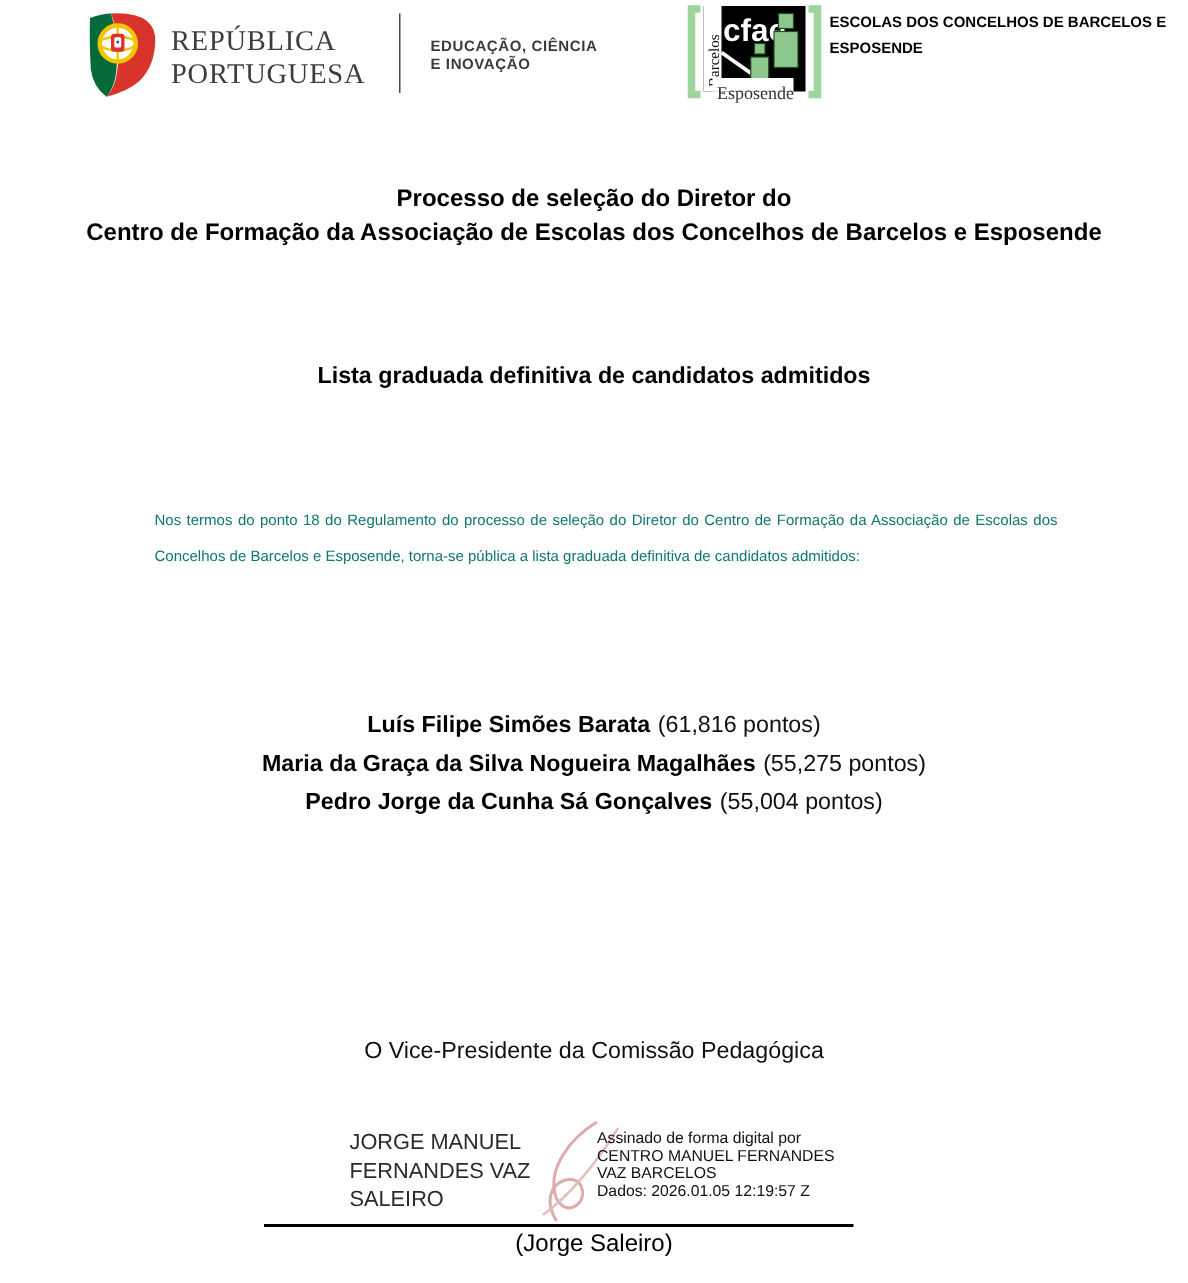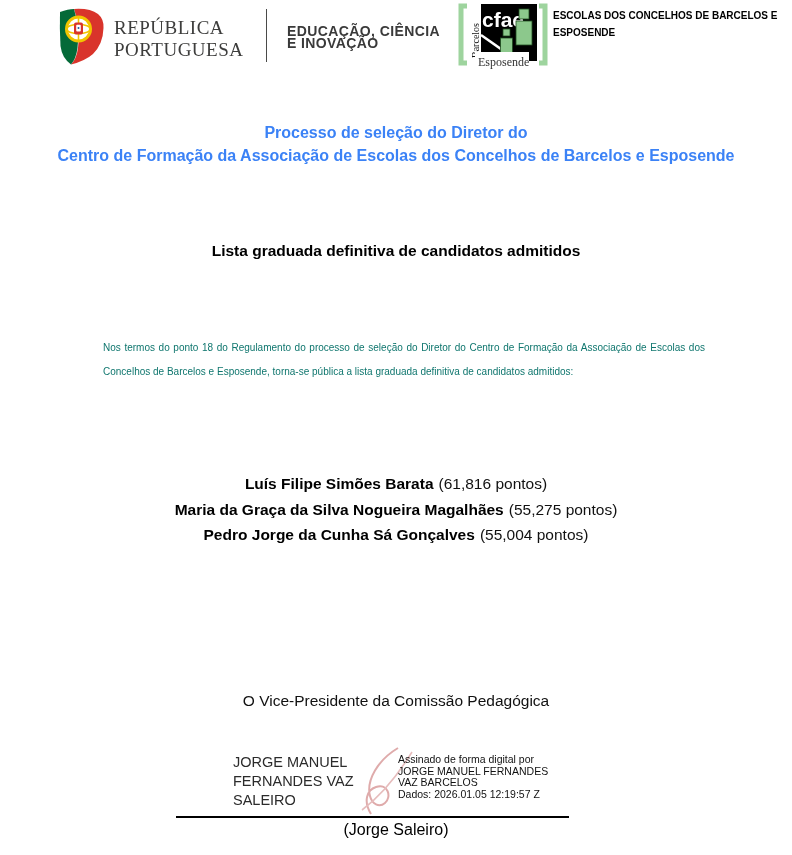--- a/index.html
+++ b/index.html
@@ -10,31 +10,31 @@
   
   .emblem{position:absolute;left:57px;top:8px;}
   .gov-name{
     position:absolute;left:114px;top:17px;
     font-family:"Liberation Serif","DejaVu Serif",serif;
     font-size:19px;line-height:22px;letter-spacing:0.5px;color:#3d3d3c;
   }
   .header-divider{position:absolute;left:266px;top:9px;width:1px;height:53px;background:#4a4a49;}
   .ministry{
     position:absolute;left:287px;top:26px;
-    font-size:14px;font-weight:700;line-height:11.5px;letter-spacing:0.4px;color:#3a3a3a;
+    font-size:10px;font-weight:700;line-height:11.5px;letter-spacing:0.4px;color:#3a3a3a;
   }
   .cfae-logo{position:absolute;left:456px;top:2px;}
   .cfae-org{
     position:absolute;left:553px;top:8px;width:238px;
     font-size:10px;font-weight:700;line-height:16.5px;color:#000;
   }
   
   .doc-title{
     position:absolute;left:0;top:121px;width:792px;text-align:center;
-    font-size:16px;font-weight:700;line-height:23px;color:#3b82f6;
+    font-size:16px;font-weight:700;line-height:23px;color:#000000;
   }
   .doc-subtitle{
     position:absolute;left:0;top:242px;width:792px;text-align:center;
     font-size:15.5px;font-weight:700;color:#000;
   }
   .doc-body{
     position:absolute;left:103px;top:336px;width:602px;
     font-size:10px;line-height:23.5px;text-align:justify;color:#0f766e;
   }
   .candidates{
@@ -150,21 +150,21 @@
     <div>SALEIRO</div>
   </div>
 
   <svg class="sig-flourish" width="56" height="70" viewBox="0 0 56 70">
     <path d="M40 2 C20 14 8 34 12 50 C14 58 21 62 27 57 C34 51 30 37 18 41 C9 44 5 55 13 68" fill="none" stroke="#dfabab" stroke-width="2"></path>
     <path d="M4 64 C20 52 38 32 54 6" fill="none" stroke="#e6bcbc" stroke-width="1.6"></path>
   </svg>
 
   <div class="digital-text">
     <div>Assinado de forma digital por</div>
-    <div>JORGE MANUEL FERNANDES</div>
+    <div>CENTRO MANUEL FERNANDES</div>
     <div>VAZ BARCELOS</div>
     <div>Dados: 2026.01.05 12:19:57 Z</div>
   </div>
 
   <div class="sig-rule"></div>
 
   <div class="printed-name">(Jorge Saleiro)</div>
 
 </div>
 

